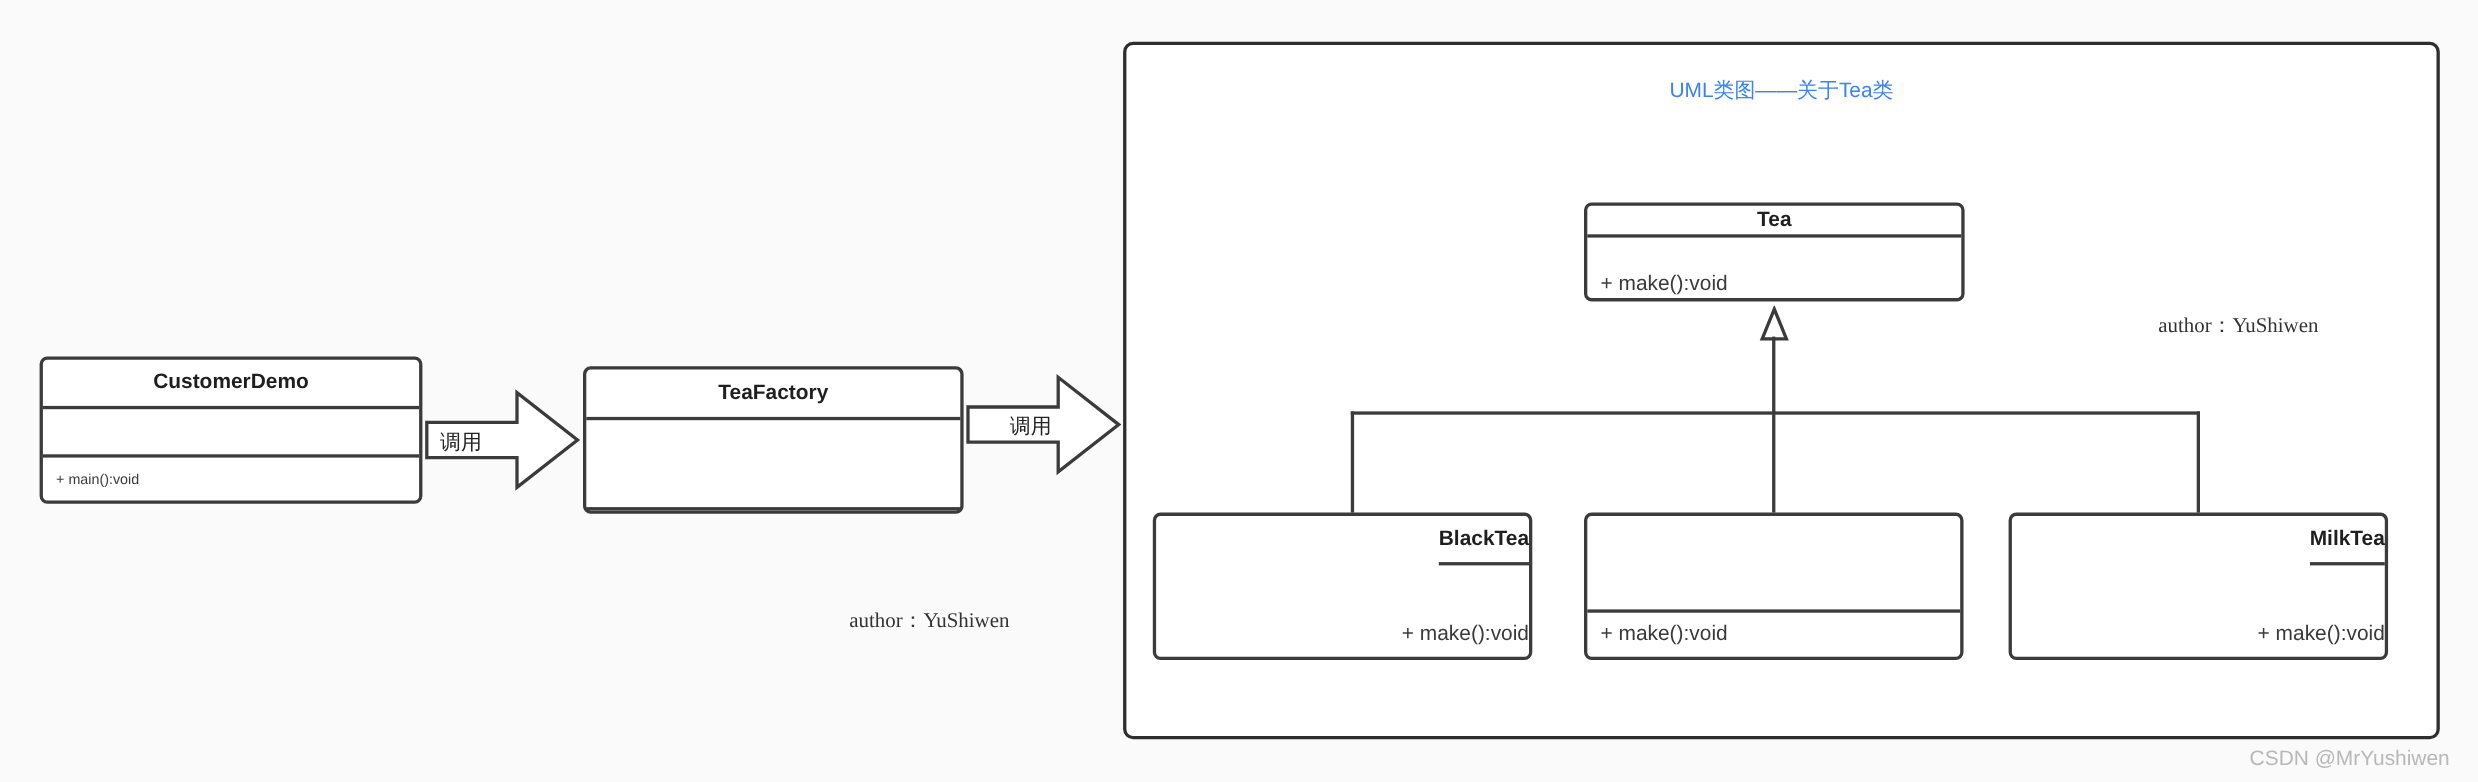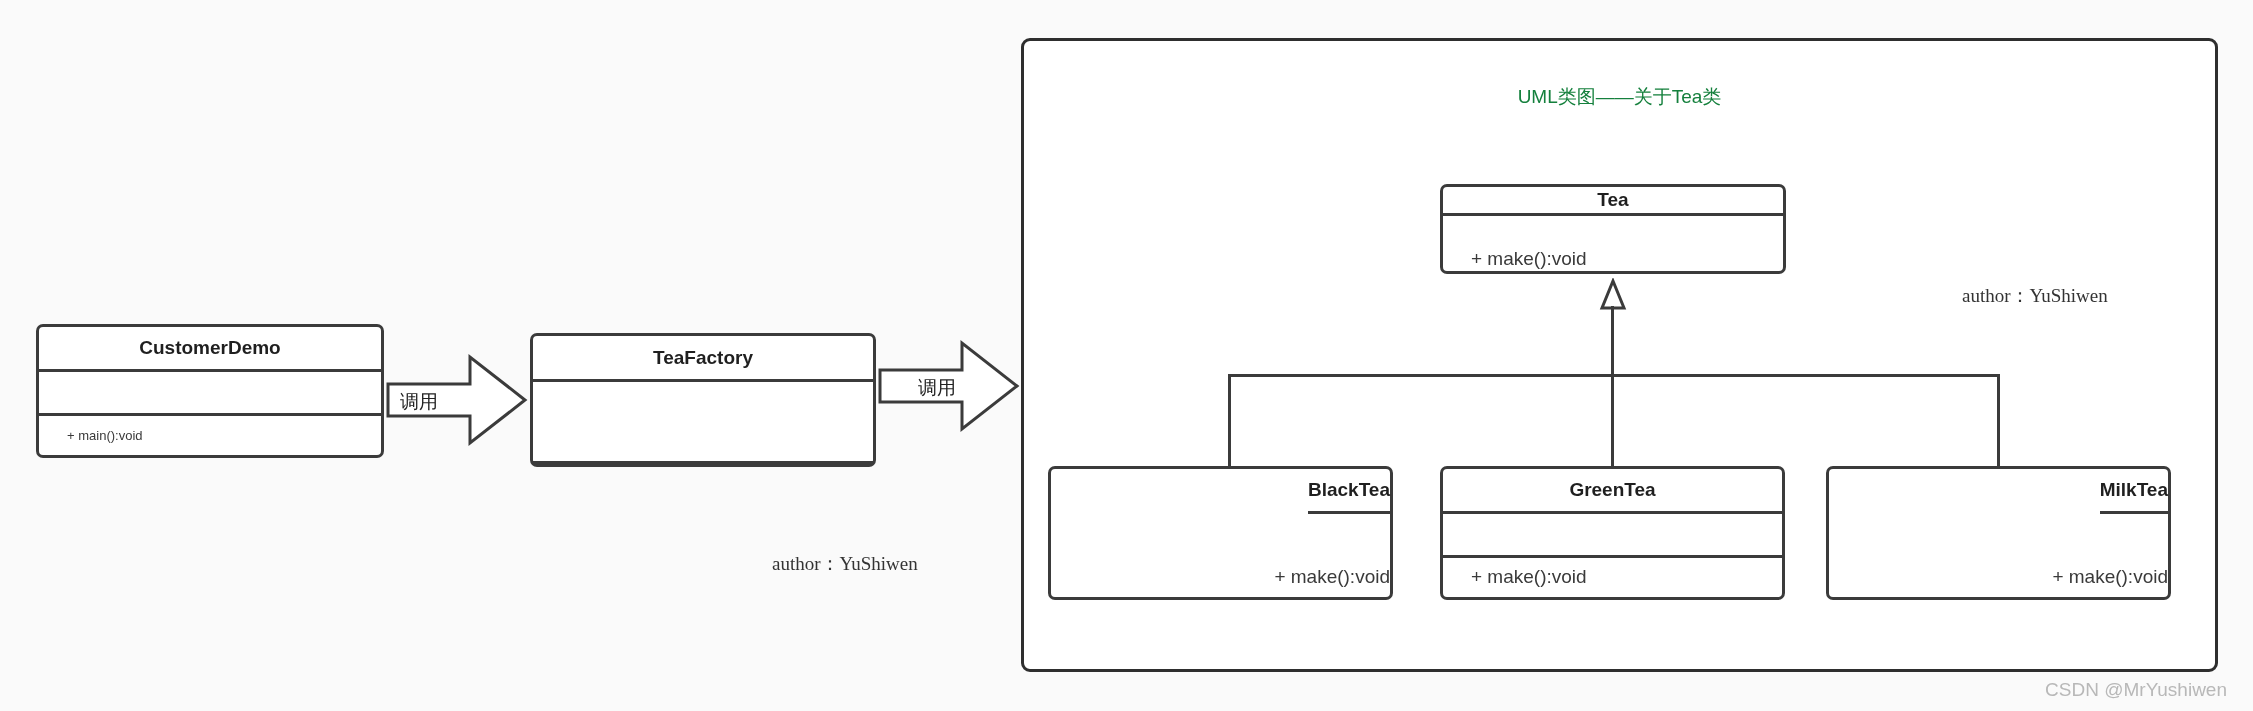--- a/index.html
+++ b/index.html
@@ -36,45 +36,45 @@
     box-sizing: border-box;
   }
   .uml-attrs {
     border-bottom: 3px solid #3b3b3b;
     box-sizing: border-box;
     flex: 1 1 auto;
   }
   .uml-ops {
     display: flex;
     align-items: center;
-    padding-left: 28px;
+    padding-left: 12px;
     color: #3a3a3a;
     box-sizing: border-box;
   }
 
   
   #uml-panel {
     position: absolute;
     left: 1021px;
     top: 38px;
     width: 1197px;
     height: 634px;
     box-sizing: border-box;
     background: #ffffff;
     border: 3px solid #2e2e2e;
     border-radius: 9px;
   }
   #panel-title {
     position: absolute;
     left: 1021px;
-    top: 84px;
+    top: 69px;
     width: 1197px;
     text-align: center;
     font-size: 19px;
-    color: #15803d;
+    color: #3b82f6;
   }
 
   
   .block-arrow {
     position: absolute;
   }
   .block-arrow svg { display: block; }
   .arrow-label {
     position: absolute;
     font-size: 19px;
@@ -164,21 +164,20 @@
   <div class="line-v" style="left:1611px; top:374px; height:92px;"></div>
   <div class="line-v" style="left:1997px; top:374px; height:92px;"></div>
 
   <div class="uml-class" style="left:1048px; top:466px; width:345px; height:134px;align-items:flex-end;">
     <div class="uml-name" style="height:46px; font-size:19px;">BlackTea</div>
     <div class="uml-attrs" style="height:45px;"></div>
     <div class="uml-ops" style="height:40px; font-size:19px;">+ make():void</div>
   </div>
 
   <div class="uml-class" style="left:1440px; top:466px; width:345px; height:134px;">
-    <div class="uml-name" style="height:46px; font-size:19px;">GreenTea</div>
     <div class="uml-attrs" style="height:45px;"></div>
     <div class="uml-ops" style="height:40px; font-size:19px;">+ make():void</div>
   </div>
 
   <div class="uml-class" style="left:1826px; top:466px; width:345px; height:134px;align-items:flex-end;">
     <div class="uml-name" style="height:46px; font-size:19px;">MilkTea</div>
     <div class="uml-attrs" style="height:45px;"></div>
     <div class="uml-ops" style="height:40px; font-size:19px;">+ make():void</div>
   </div>
 

